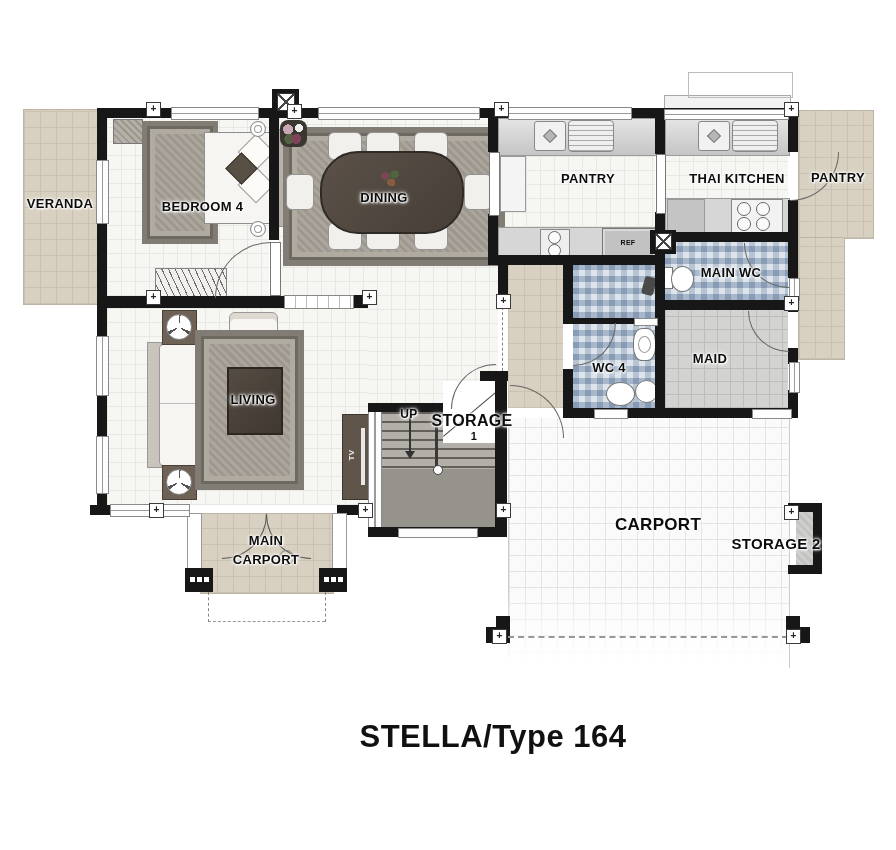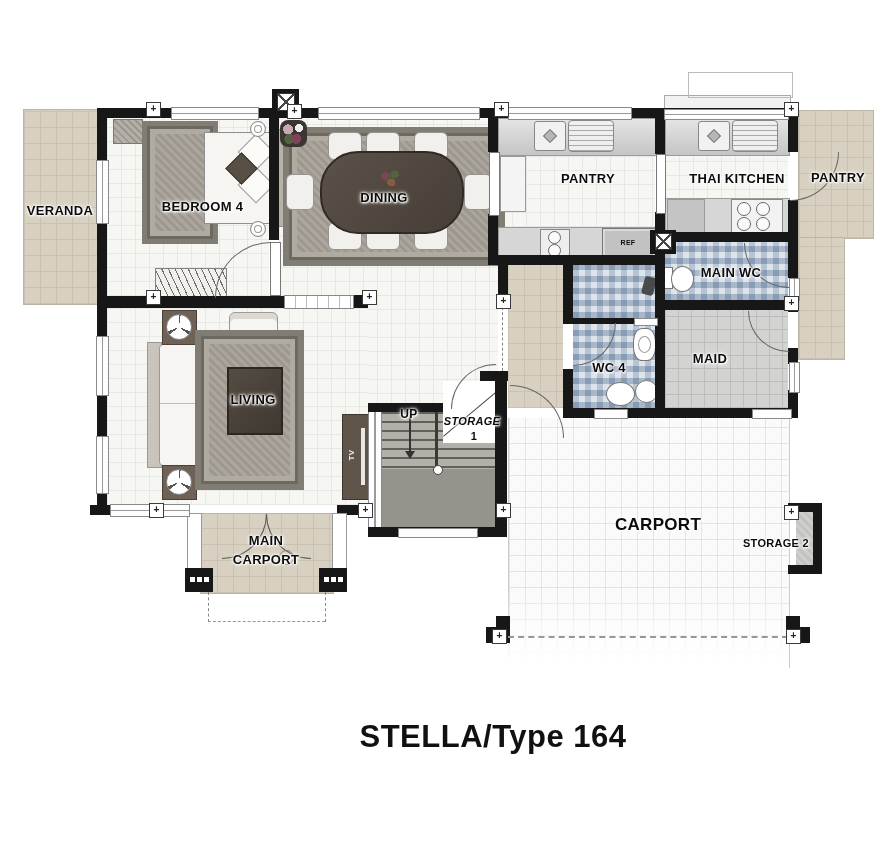--- a/index.html
+++ b/index.html
@@ -250,33 +250,33 @@
   <div class="pm" style="left:362px;top:290px;">+</div>
   <div class="pm" style="left:496px;top:294px;">+</div>
   <div class="pm" style="left:784px;top:296px;">+</div>
   <div class="pm" style="left:149px;top:503px;">+</div>
   <div class="pm" style="left:358px;top:503px;">+</div>
   <div class="pm" style="left:496px;top:503px;">+</div>
   <div class="pm" style="left:784px;top:505px;">+</div>
   <div class="pm" style="left:492px;top:629px;">+</div>
   <div class="pm" style="left:786px;top:629px;">+</div>
 
-  <div class="lbl" style="left:60px;top:203px;margin-top:7px;">VERANDA</div>
+  <div class="lbl" style="left:60px;top:203px;">VERANDA</div>
   <div class="lbl" style="left:187px;top:206px;padding-left:31px;">BEDROOM 4</div>
   <div class="lbl" style="left:384px;top:197px;">DINING</div>
   <div class="lbl" style="left:588px;top:178px;">PANTRY</div>
   <div class="lbl" style="left:737px;top:178px;">THAI KITCHEN</div>
   <div class="lbl" style="left:838px;top:177px;">PANTRY</div>
   <div class="lbl" style="left:731px;top:272px;">MAIN WC</div>
   <div class="lbl" style="left:710px;top:358px;">MAID</div>
   <div class="lbl" style="left:609px;top:367px;">WC 4</div>
   <div class="lbl" style="left:253px;top:399px;">LIVING</div>
   <div class="lbl" style="left:409px;top:414px;font-size:12px;">UP</div>
-  <div class="lbl" style="left:472px;top:421px;font-size:11px;font-style:italic;">STORAGE</div>
+  <div class="lbl" style="left:472px;top:421px;font-size:16px;">STORAGE</div>
   <div class="lbl" style="left:474px;top:436px;font-size:11px;">1</div>
-  <div class="lbl" style="left:776px;top:543px;font-size:11px;">STORAGE 2</div>
+  <div class="lbl" style="left:776px;top:543px;font-size:15px;">STORAGE 2</div>
   <div class="lbl" style="left:658px;top:525px;font-size:17px;">CARPORT</div>
   <div class="lbl" style="left:266px;top:540px;">MAIN</div>
   <div class="lbl" style="left:266px;top:559px;">CARPORT</div>
 
   <div class="title-main" style="left:493px;top:737px;">STELLA/Type 164</div>
 
 </div>
 
 </body></html>

